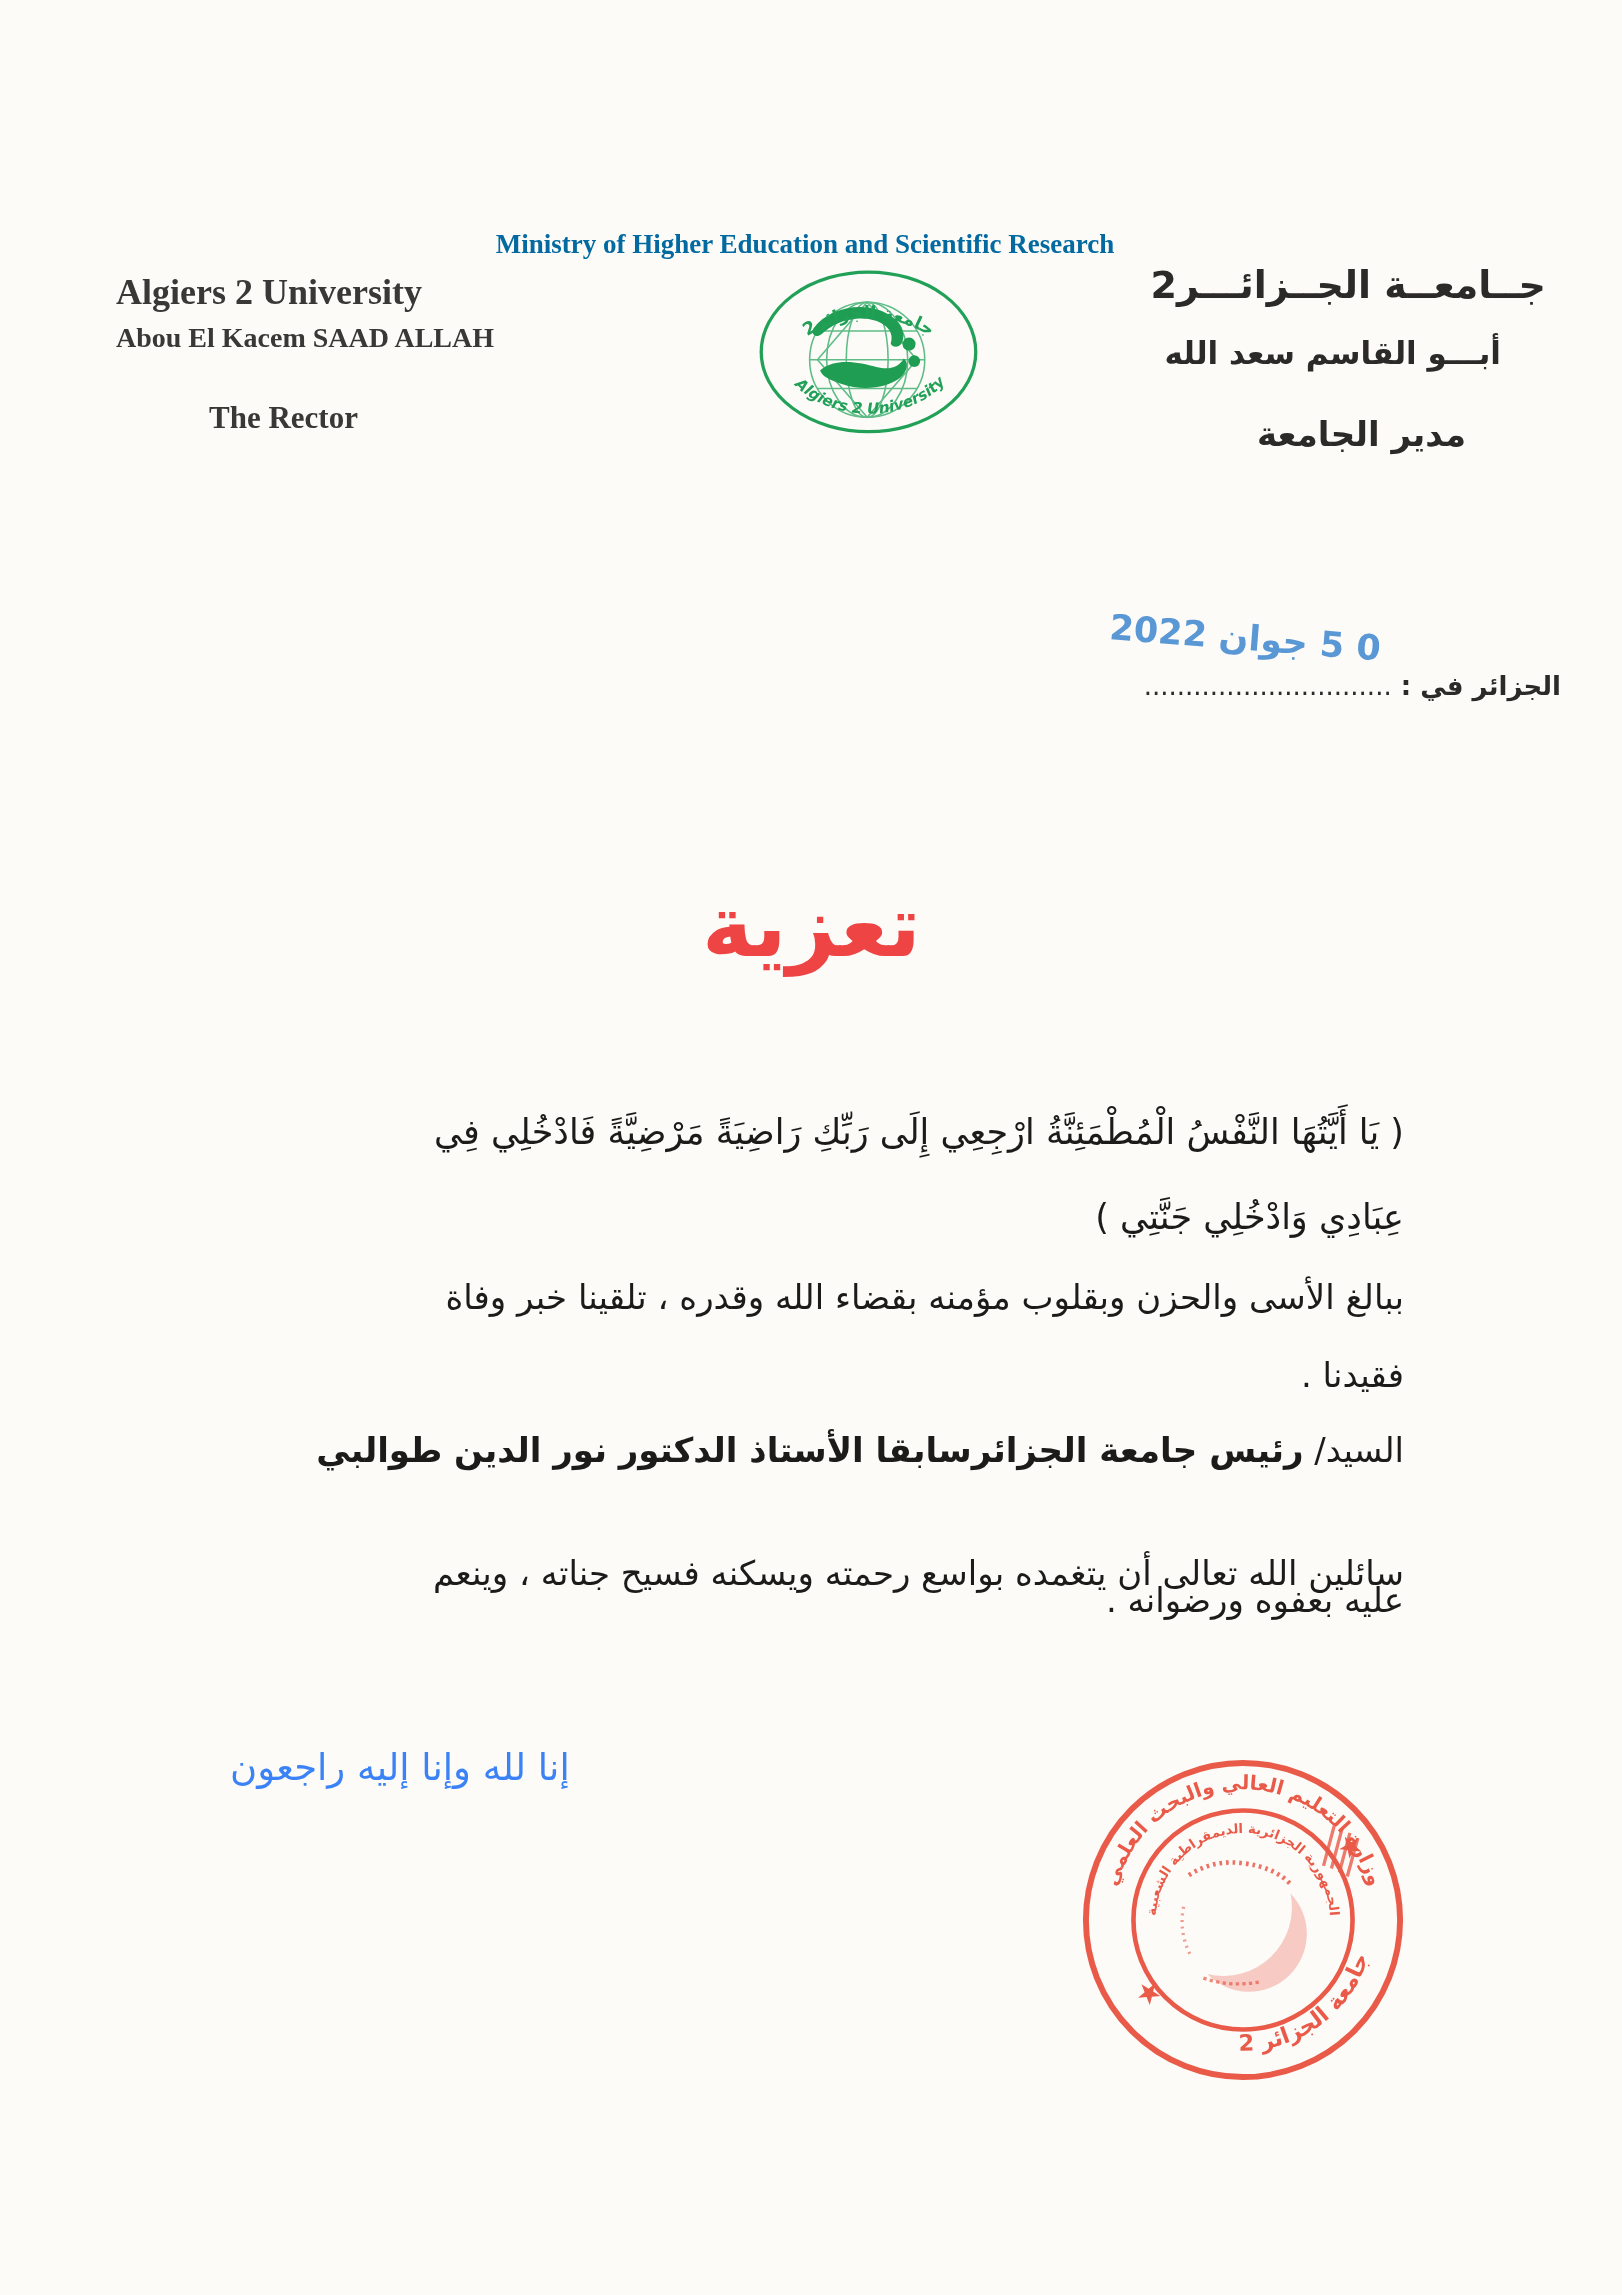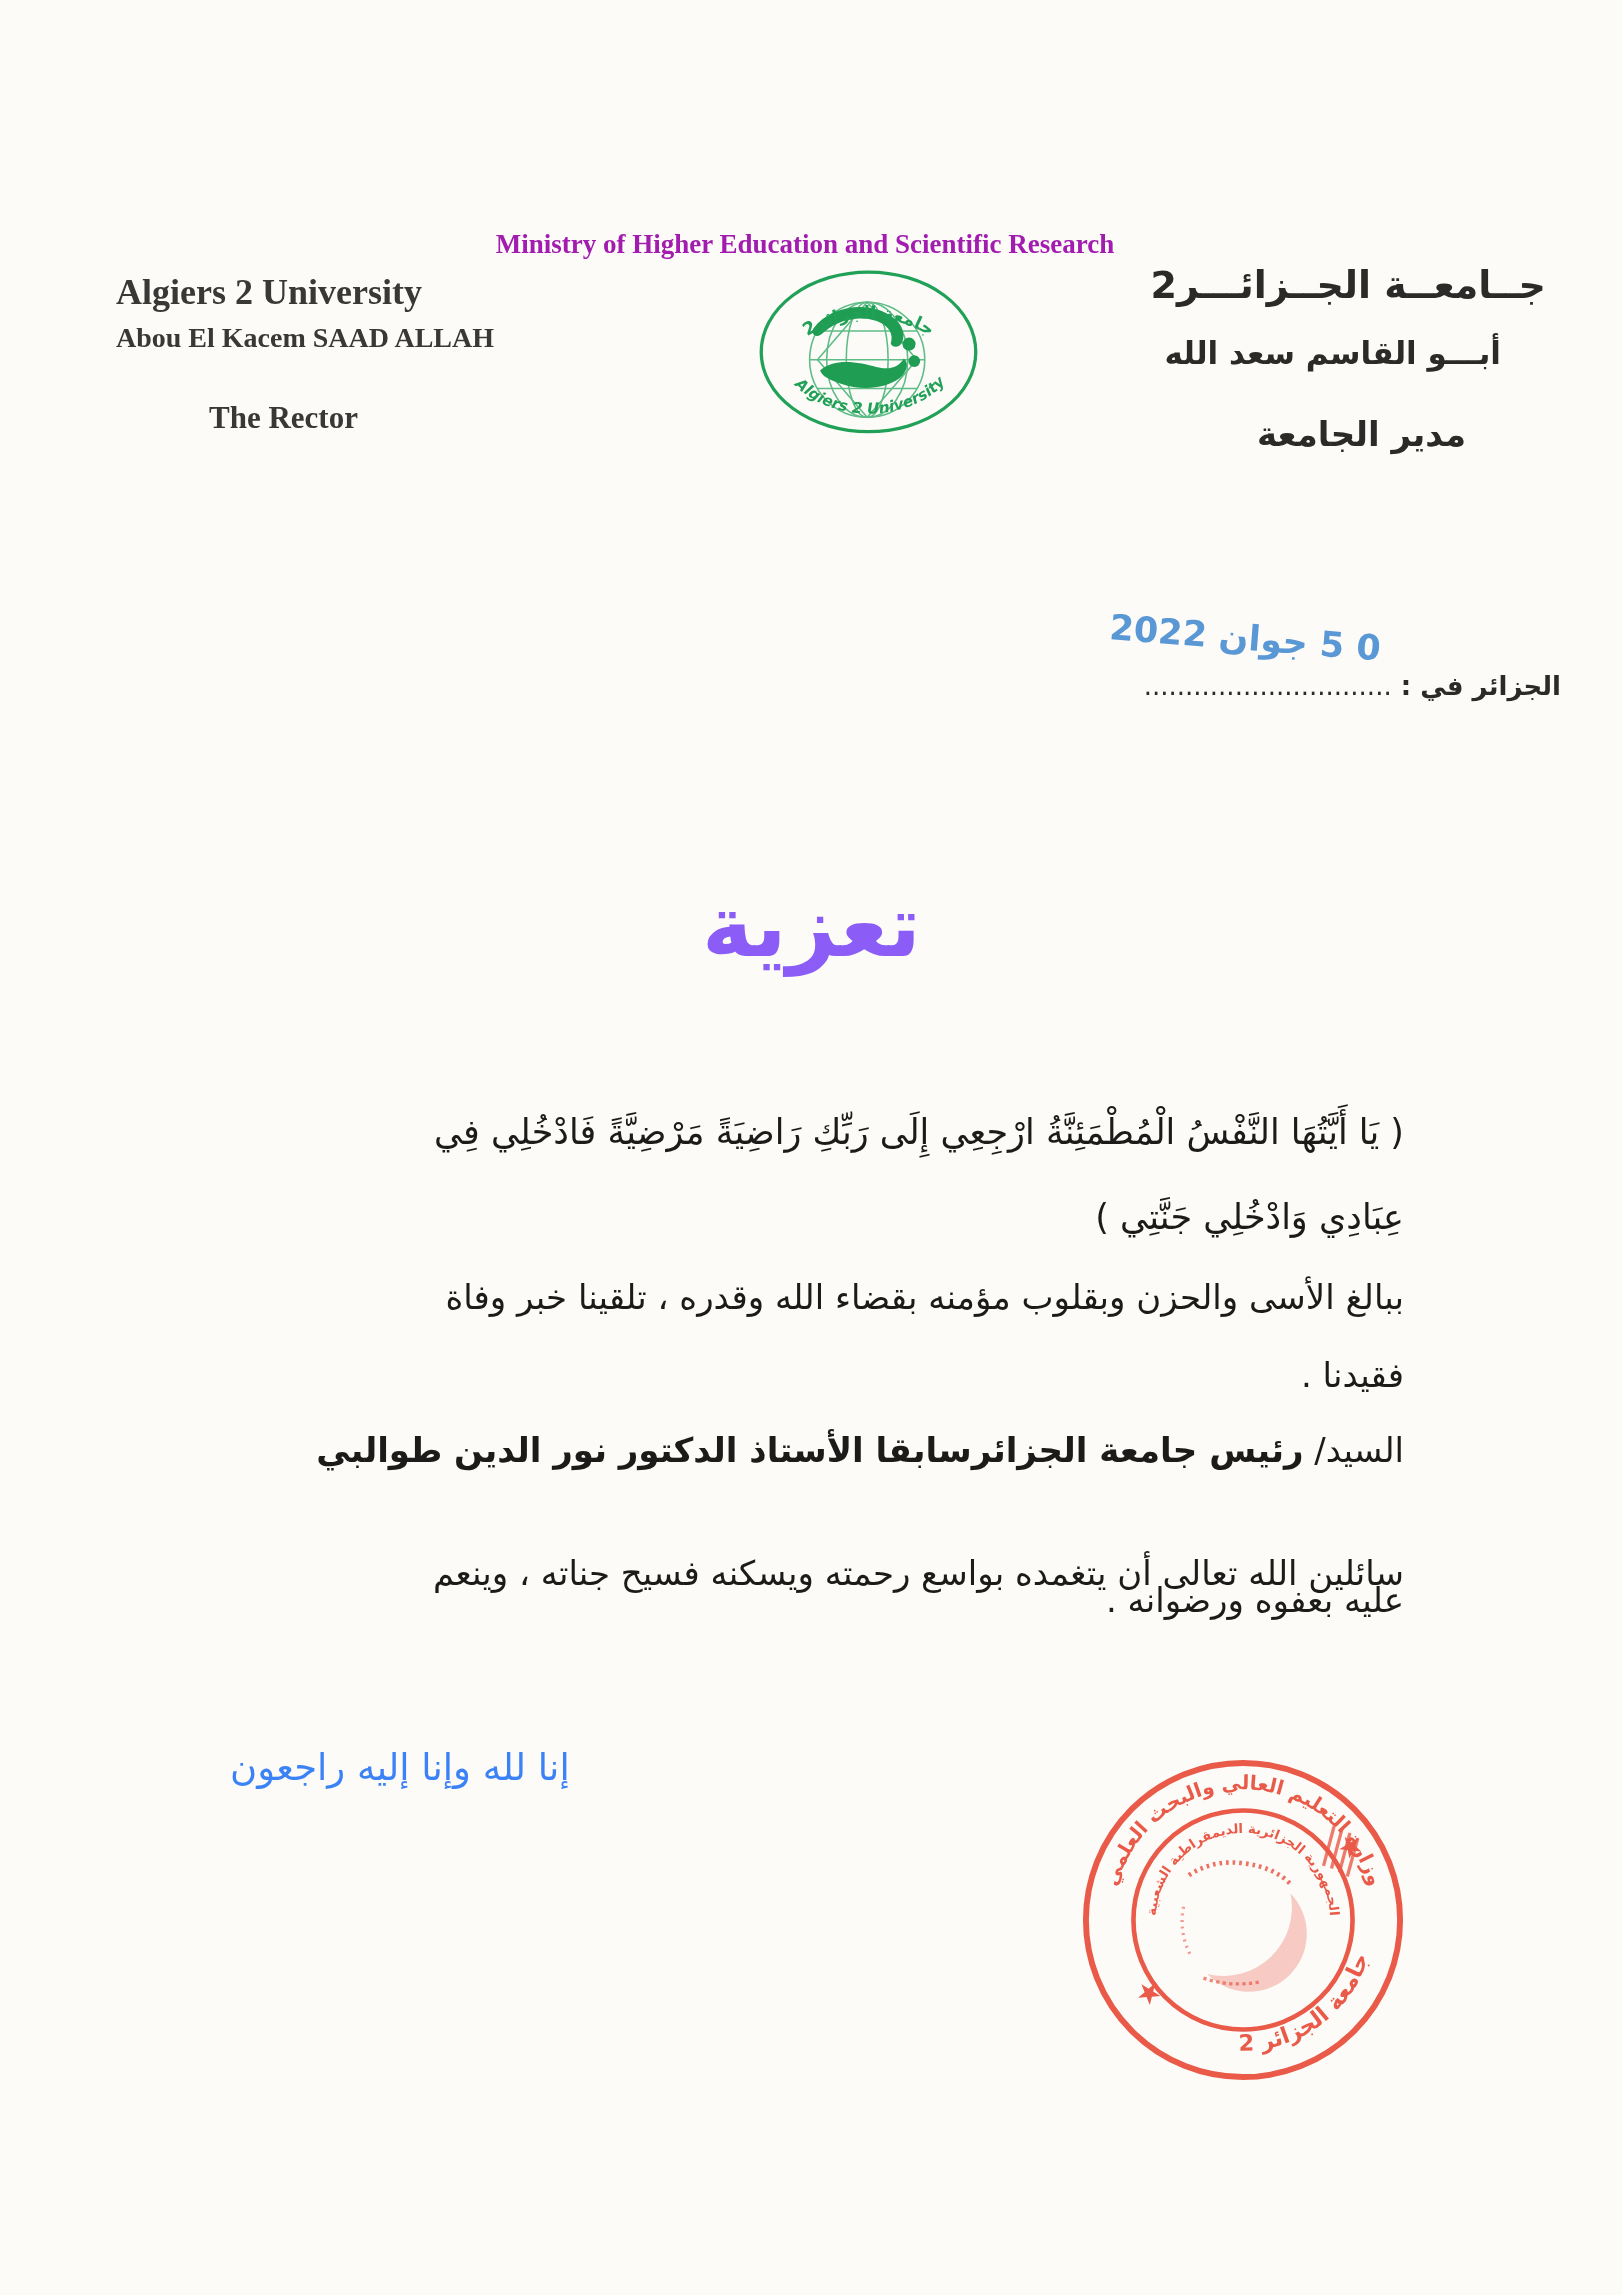--- a/index.html
+++ b/index.html
@@ -7,21 +7,21 @@
     position:relative;
     width:1623px;height:2295px;
     background:#fcfbf8;
     overflow:hidden;
     font-family:"DejaVu Sans",sans-serif;
   }
   
   .hline{position:absolute;left:0;width:1610px;text-align:center;color:#2f2d2b;}
   .republic-ar{top:90px;font-size:35px;font-weight:bold;direction:rtl;color:#33312e;}
   .republic-en{top:178px;font-size:31px;font-weight:bold;font-family:"Liberation Serif",serif;color:#33312e;}
-  .ministry-en{top:229px;font-size:27px;font-weight:bold;font-family:"Liberation Serif",serif;color:#a21caf;}
+  .ministry-en{top:229px;font-size:27px;font-weight:bold;font-family:"Liberation Serif",serif;color:#0369a1;}
   
   .uni-left{position:absolute;left:116px;top:0;color:#3a3836;font-family:"Liberation Serif",serif;font-weight:bold;}
   .uni-left .name{position:absolute;left:0;top:271px;font-size:36px;white-space:nowrap;}
   .uni-left .sub{position:absolute;left:0;top:322px;font-size:28px;white-space:nowrap;}
   .uni-left .role{position:absolute;left:93px;top:400px;font-size:31px;white-space:nowrap;}
   
   .uni-right{position:absolute;right:0;top:0;color:#2c2a28;font-weight:bold;direction:rtl;}
   .uni-right .name{position:absolute;right:77px;top:263px;font-size:38px;white-space:nowrap;}
   .uni-right .sub{position:absolute;right:122px;top:335px;font-size:31px;white-space:nowrap;}
   .uni-right .role{position:absolute;right:157px;top:414px;font-size:34px;white-space:nowrap;}
@@ -32,21 +32,21 @@
   .date-row .dots{font-weight:normal;letter-spacing:1.3px;}
   .blue-date{
     position:absolute;left:1165px;top:620px;width:216px;
     direction:rtl;text-align:center;white-space:nowrap;
     font-size:35px;font-weight:bold;letter-spacing:2px;
     color:#4d8fd3;opacity:.92;
     transform:rotate(4.5deg);
   }
   
   .doc-title{position:absolute;top:876px;left:0;width:1623px;text-align:center;
-    font-size:86px;font-weight:bold;color:#8b5cf6;direction:rtl;margin:0;}
+    font-size:86px;font-weight:bold;color:#ef4444;direction:rtl;margin:0;}
   
   .bodyline{position:absolute;right:219px;direction:rtl;white-space:nowrap;
     font-size:34px;color:#1c1b1a;}
   .l1{top:1112px;font-size:35px;}
   .l2{top:1197px;font-size:35px;}
   .l3{top:1277px;}
   .l4{top:1355px;}
   .l5{top:1430px;}
   .l6{top:1505px;margin-top:48px;}
   .l7{top:1580px;}

